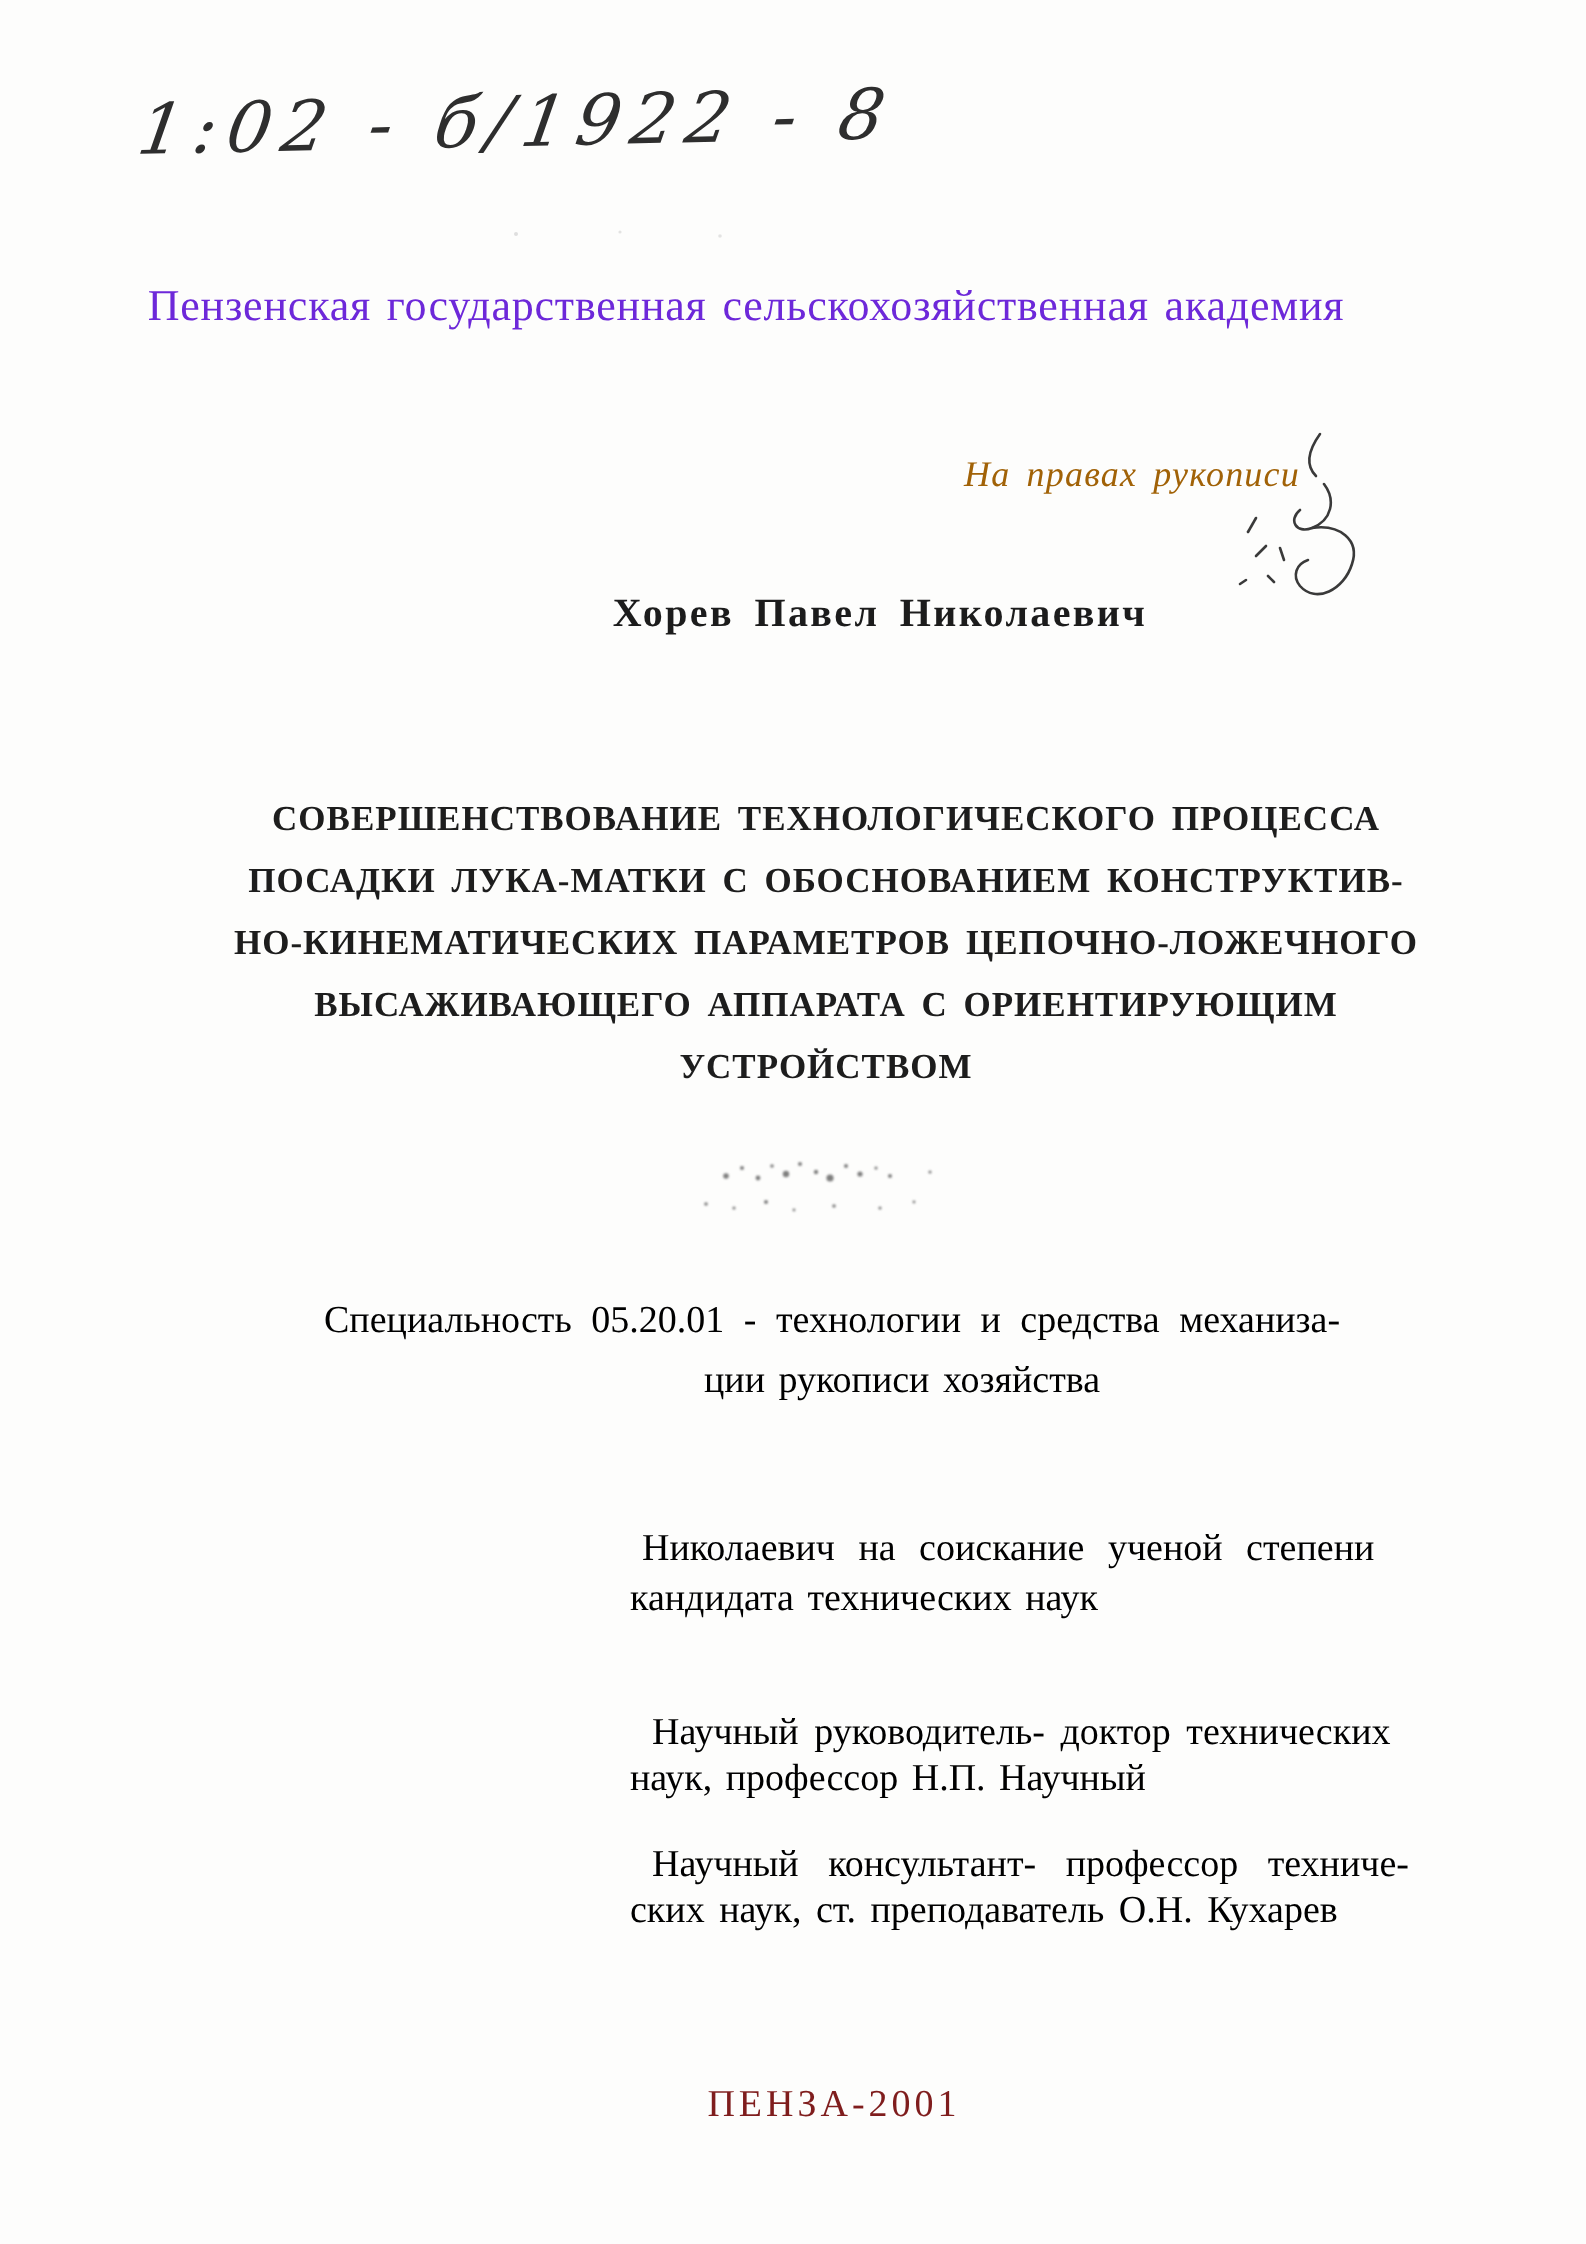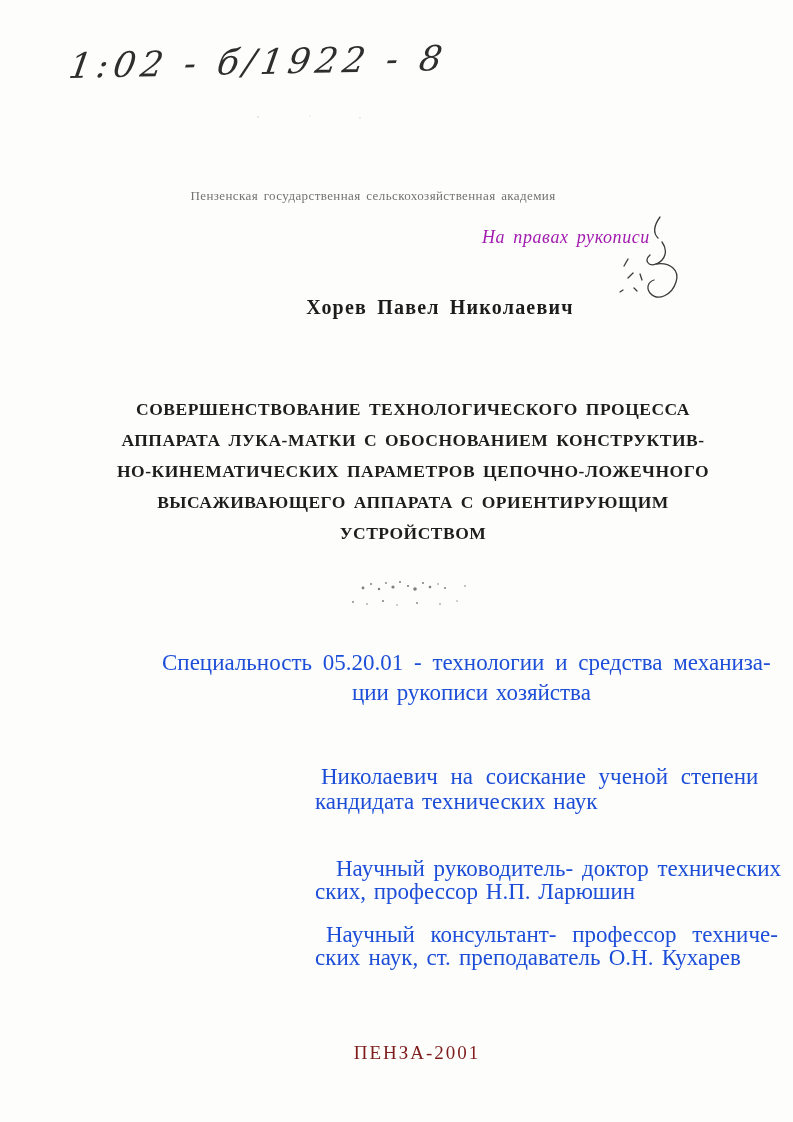--- a/index.html
+++ b/index.html
@@ -29,36 +29,35 @@
     color: #2e2e2e;
     transform: skewX(-10deg) rotate(-1.2deg);
     white-space: nowrap;
   }
 
   .academy {
     top: 140px;
     left: 63px;
     width: 620px;
     text-align: center;
-    font-size: 13px;
+    font-size: 22px;
     letter-spacing: 0.4px;
     word-spacing: 2px;
-    color: #737373;
-    white-space: nowrap;
-    margin-top: 48px;
+    color: #6d28d9;
+    white-space: nowrap;
   }
 
   .manuscript {
     top: 227px;
     left: 482px;
     font-style: italic;
     font-size: 18px;
     letter-spacing: 0.6px;
     word-spacing: 3px;
-    color: #a21caf;
+    color: #a16207;
     white-space: nowrap;
   }
 
   .signature {
     top: 214px;
     left: 608px;
     width: 90px;
     height: 95px;
   }
 
@@ -92,31 +91,31 @@
   .smudge {
     top: 574px;
     left: 345px;
     width: 140px;
     height: 40px;
     opacity: 0.75;
     filter: blur(0.4px);
   }
 
   .body-line {
-    font-size: 23px;
-    color: #1d4ed8;
+    font-size: 19px;
+    color: #000000;
     white-space: nowrap;
   }
   .spec1 { top: 650px; left: 162px; word-spacing: 5px; }
   .spec2 { top: 680px; left: 352px; word-spacing: 2px; }
 
   .diss1 { top: 764px; left: 321px; word-spacing: 7px; }
   .diss2 { top: 789px; left: 315px; word-spacing: 2px; }
 
-  .sup1  { top: 856px; left: 326px; word-spacing: 3px; margin-left: 10px; }
+  .sup1  { top: 856px; left: 326px; word-spacing: 3px; }
   .sup2  { top: 879px; left: 315px; word-spacing: 2px; }
 
   .cons1 { top: 922px; left: 326px; word-spacing: 10px; }
   .cons2 { top: 945px; left: 315px; word-spacing: 2.5px; }
 
   .city {
     top: 1042px;
     left: 100px;
     width: 634px;
     text-align: center;
@@ -161,21 +160,21 @@
       <path d="M 26 74 l 3 3"></path>
       <path d="M 32 60 l 2 6"></path>
       <path d="M 12 78 l 3 -2"></path>
     </g>
   </svg>
 
   <div class="abs author">Хорев Павел Николаевич</div>
 
   <div class="abs title">
     <div>СОВЕРШЕНСТВОВАНИЕ ТЕХНОЛОГИЧЕСКОГО ПРОЦЕССА</div>
-    <div>АППАРАТА ЛУКА-МАТКИ С ОБОСНОВАНИЕМ КОНСТРУКТИВ-</div>
+    <div>ПОСАДКИ ЛУКА-МАТКИ С ОБОСНОВАНИЕМ КОНСТРУКТИВ-</div>
     <div>НО-КИНЕМАТИЧЕСКИХ ПАРАМЕТРОВ ЦЕПОЧНО-ЛОЖЕЧНОГО</div>
     <div>ВЫСАЖИВАЮЩЕГО АППАРАТА С ОРИЕНТИРУЮЩИМ</div>
     <div>УСТРОЙСТВОМ</div>
   </div>
 
   <svg class="abs smudge" viewBox="0 0 140 40">
     <g fill="#555">
       <circle cx="18" cy="14" r="1.4"></circle>
         <circle cx="26" cy="10" r="1"></circle>
       <circle cx="34" cy="15" r="1.2"></circle>
@@ -199,20 +198,20 @@
     </g>
   </svg>
 
   <div class="abs body-line spec1">Специальность  05.20.01 - технологии и средства механиза-</div>
   <div class="abs body-line spec2">ции рукописи хозяйства</div>
 
   <div class="abs body-line diss1">Николаевич на соискание ученой степени</div>
   <div class="abs body-line diss2">кандидата технических наук</div>
 
   <div class="abs body-line sup1">Научный руководитель- доктор технических</div>
-  <div class="abs body-line sup2">ских, профессор Н.П. Ларюшин</div>
+  <div class="abs body-line sup2">наук, профессор Н.П. Научный</div>
 
   <div class="abs body-line cons1">Научный консультант- профессор техниче-</div>
   <div class="abs body-line cons2">ских наук, ст. преподаватель О.Н. Кухарев</div>
 
   <div class="abs city">ПЕНЗА-2001</div>
 
 </div>
 
 </body></html>

